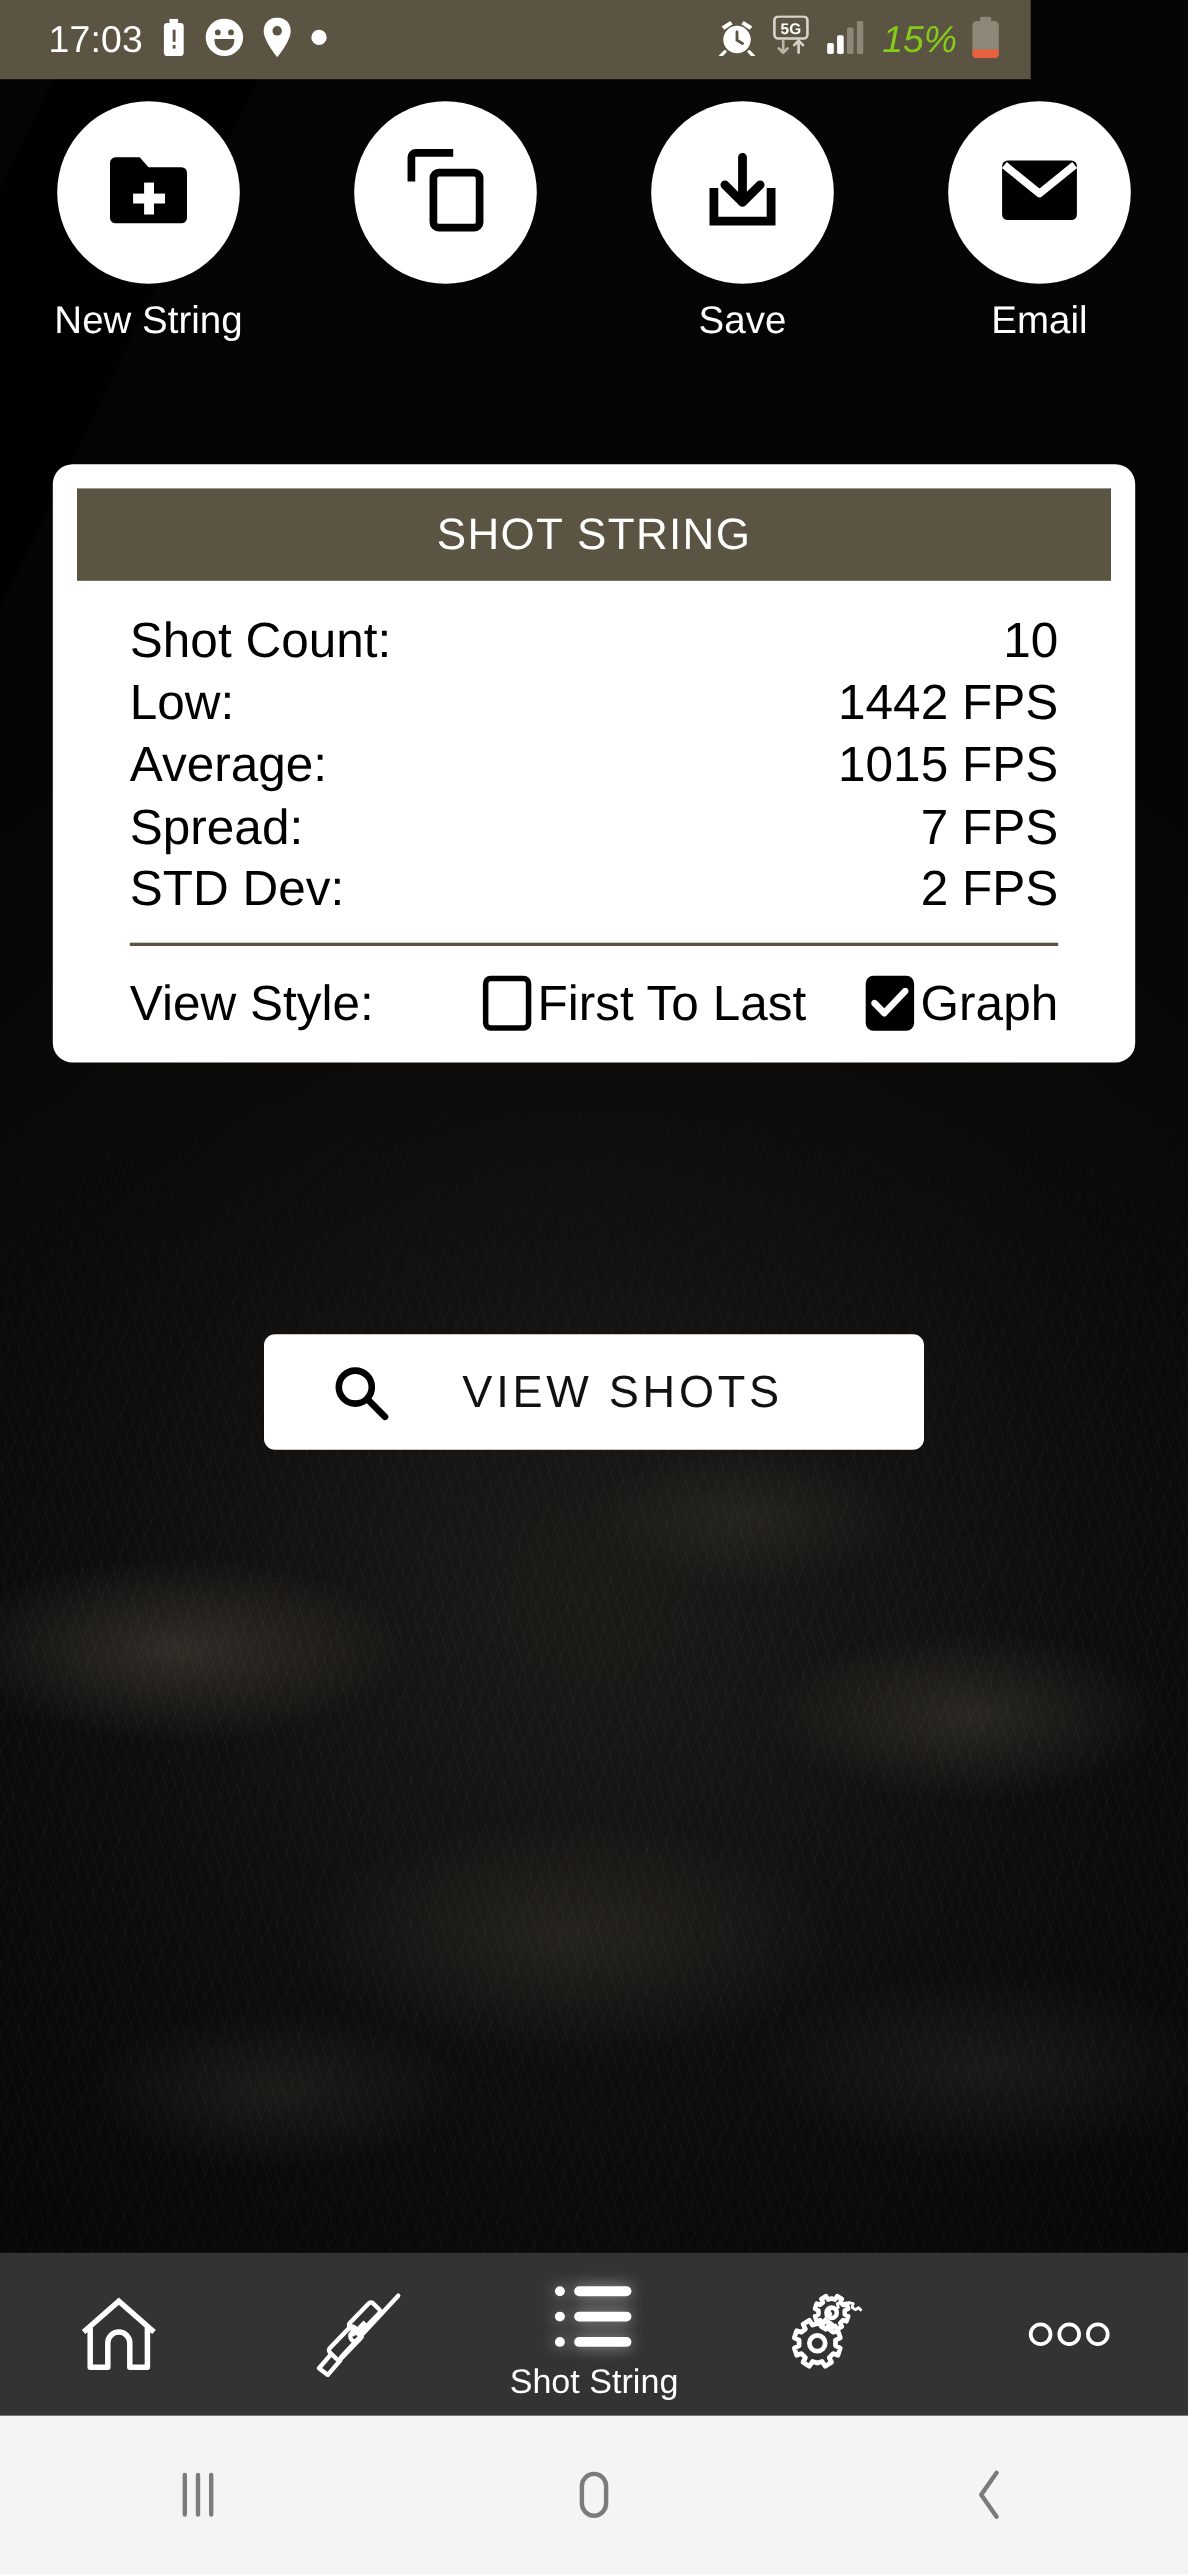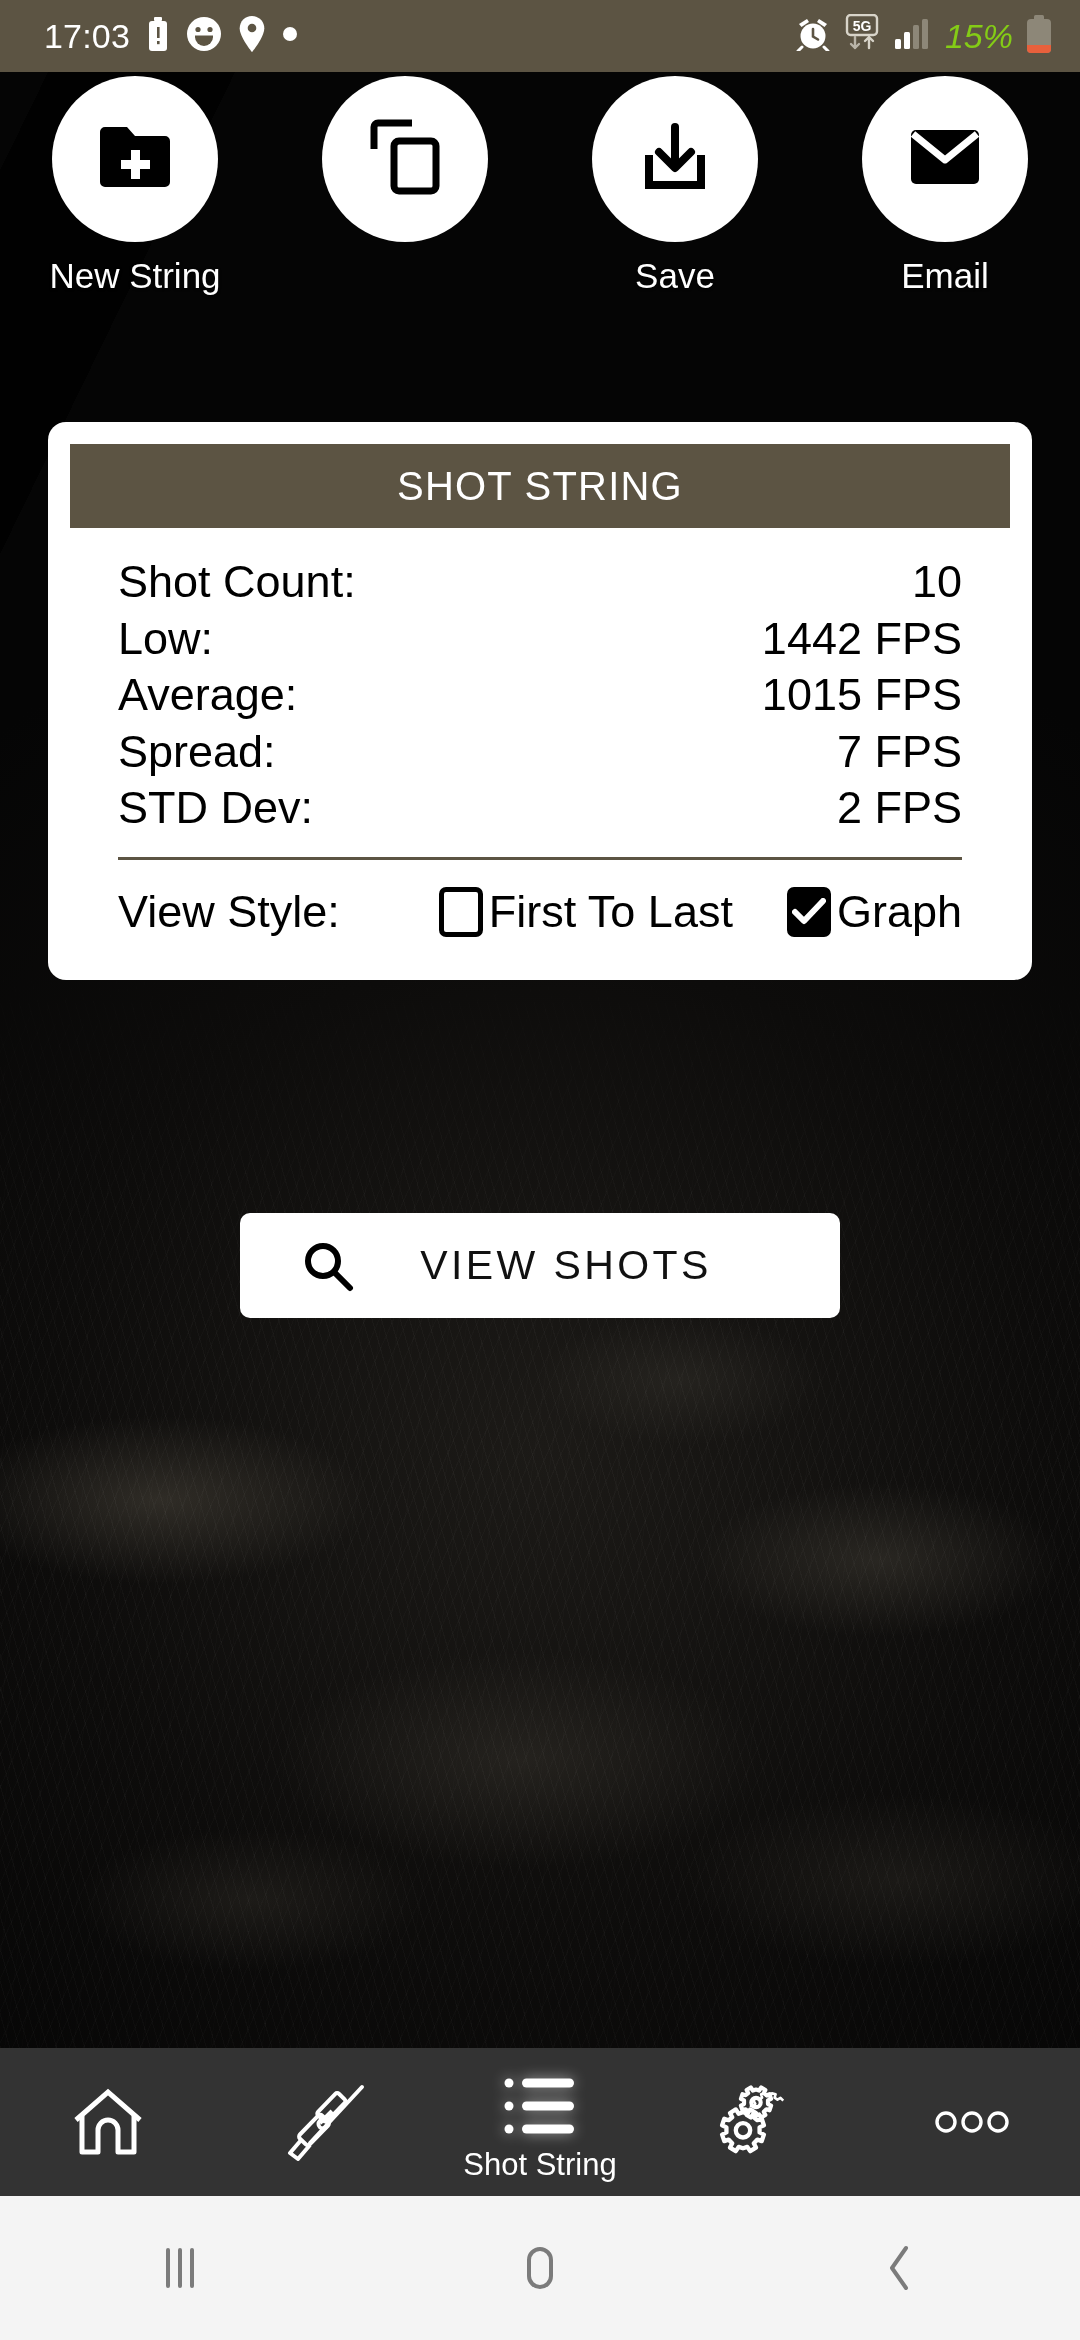--- a/index.html
+++ b/index.html
@@ -34,35 +34,35 @@
     background:
       repeating-linear-gradient(74deg, rgba(255,255,255,.030) 0 1px, transparent 1px 9px),
       repeating-linear-gradient(-66deg, rgba(255,255,255,.022) 0 1px, transparent 1px 13px),
       repeating-linear-gradient(98deg, rgba(255,255,255,.016) 0 1px, transparent 1px 17px);
     mask-image:linear-gradient(to bottom, transparent 0 46%, rgba(0,0,0,.75) 58%, rgba(0,0,0,.95) 72%, rgba(0,0,0,.8) 100%);
     -webkit-mask-image:linear-gradient(to bottom, transparent 0 46%, rgba(0,0,0,.75) 58%, rgba(0,0,0,.95) 72%, rgba(0,0,0,.8) 100%);
   }
 
   
   #status-bar {
-    position:absolute; left:0; top:0; width:1080px; height:72px;
+    position:absolute; left:0; top:0; width:937px; height:72px;
     background:#5C5443;
     display:flex; align-items:center; justify-content:space-between;
     padding:0 28px 0 44px;
     z-index:40;
   }
   .sb-left { display:flex; align-items:center; gap:17px; }
   .sb-right { display:flex; align-items:center; gap:13px; }
   .sb-time { color:#fff; font-size:34px; letter-spacing:.2px; line-height:1; }
   .sb-pct { color:#84cc16; font-size:34px; line-height:1; margin-left:4px;font-style:italic; }
   .sb-ico { display:block; }
 
   
   #action-row {
-    position:absolute; left:0; top:76px; width:1080px;
+    position:absolute; left:0; top:92px; width:1080px;
     display:flex; z-index:20;
   }
   .action-item { flex:1; display:flex; flex-direction:column; align-items:center; }
   .action-circle {
     width:166px; height:166px; border-radius:50%;
     background:#fff;
     display:flex; align-items:center; justify-content:center;
   }
   .action-label {
     margin-top:16px; color:#fff; font-size:35px; line-height:1.0;
@@ -91,21 +91,21 @@
     font-size:45px; color:#000; line-height:1.08;
     padding:4px 0;
   }
   .stat-label { white-space:nowrap; }
   .stat-value { white-space:nowrap; }
   #stats-divider {
     height:3px; background:#5C5443; margin:20px 0 0 0;
   }
   #view-style-row {
     display:flex; align-items:center;
-    padding:26px 48px 42px 48px;
+    padding:26px 48px 28px 48px;
     font-size:45px; color:#000;
   }
   #view-style-label { flex:0 0 auto; }
   .vs-options { margin-left:auto; display:flex; align-items:center; gap:14px; }
   .vs-opt { display:flex; align-items:center; gap:6px;margin-left:40px; }
   .cbox {
     width:44px; height:50px; border:5px solid #000; border-radius:7px;
     background:#fff; display:flex; align-items:center; justify-content:center;
     flex:0 0 auto;
   }

